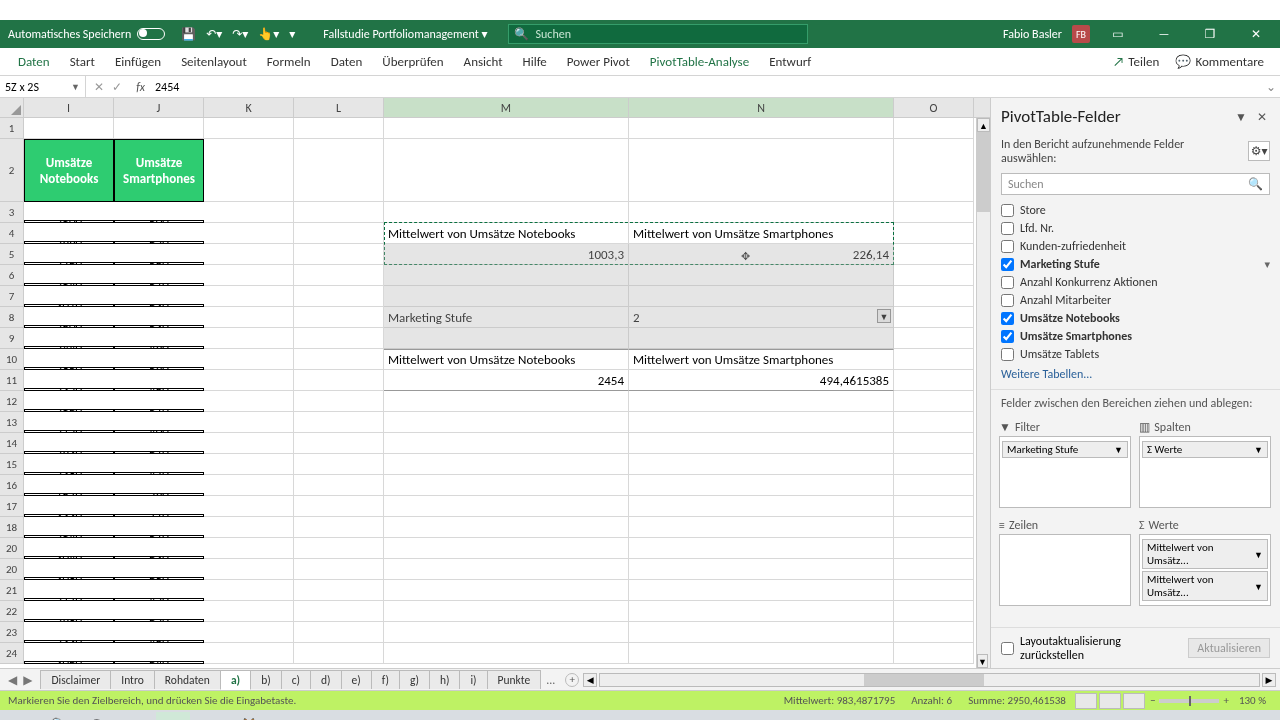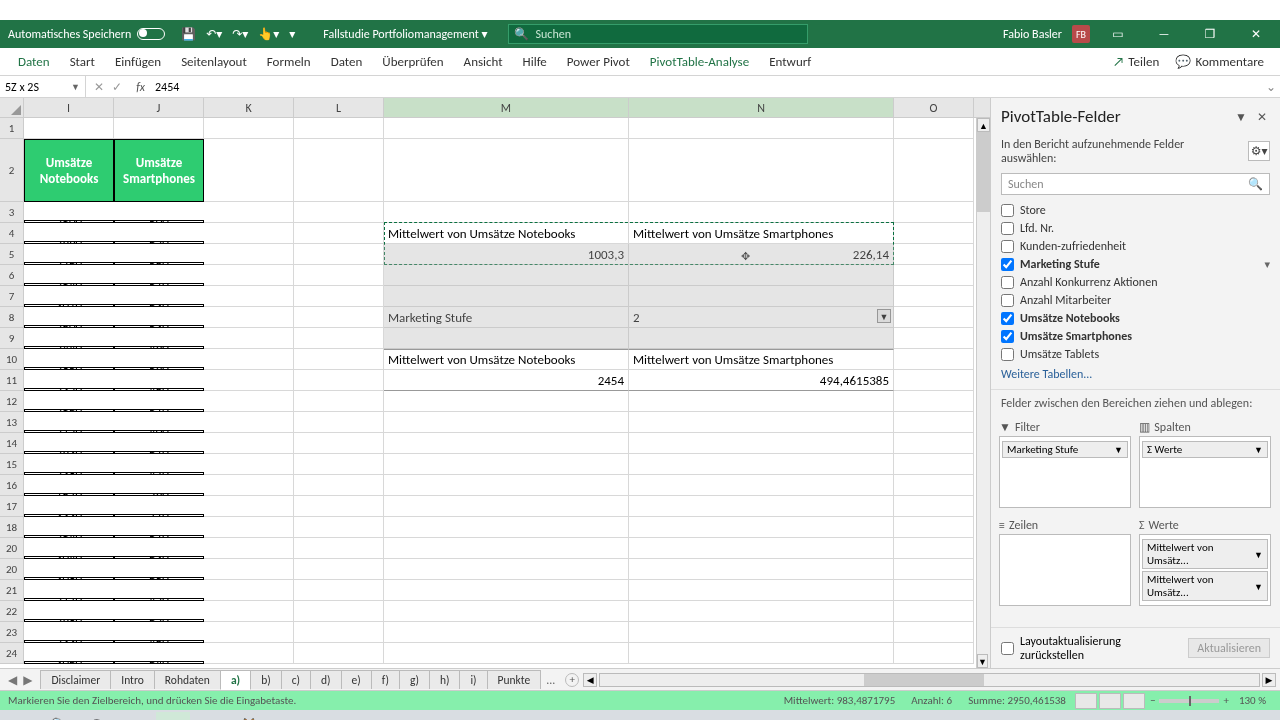--- a/index.html
+++ b/index.html
@@ -92,21 +92,21 @@
 .stab { padding:2px 10px; border:1px solid #bbb; border-bottom:none; background:#eaeaea; margin-right:-1px; color:#333; cursor:pointer; font-size:11.5px;}
 .stab.active { background:#fff; border-bottom:1px solid #fff; color:#217346; font-weight:600;}
 .sheet-bar .more { padding:0 6px; color:#666;}
 .sheet-bar .add { padding:0 6px; color:#555; border:1px solid #bbb; border-radius:50%; width:14px;height:14px; display:flex;align-items:center;justify-content:center; font-size:11px; margin-left:4px;}
 .sheet-bar .hscroll { flex:1; display:flex; align-items:center; padding:0 4px; gap:2px;}
 .sheet-bar .sbtn { width:14px; height:14px; border:1px solid #bbb; background:#eee; font-size:9px; display:flex;align-items:center;justify-content:center;}
 .sheet-bar .track { flex:1; height:14px; border:1px solid #bbb; background:#eee; position:relative;}
 .sheet-bar .thumb { position:absolute; left:40%; width:120px; top:0; bottom:0; background:#ccc;}
 
 
-.status-bar { height:20px; background:#86efac; border-top:1px solid #ccc; display:flex; align-items:center; font-size:11px; color:#555; padding:0 8px;}
+.status-bar { height:20px; background:#bef264; border-top:1px solid #ccc; display:flex; align-items:center; font-size:11px; color:#555; padding:0 8px;}
 .status-bar .msg { flex:0 0 auto;}
 .status-bar .spacer { flex:1;}
 .status-bar .agg { padding:0 8px;}
 .status-bar .viewbtn { width:22px; height:16px; border:1px solid #bbb; margin:0 1px; background:#e8e8e8;}
 .status-bar .zoom { padding:0 6px;}
 
 
 .taskbar { height:30px; background:#d9dde2; display:flex; align-items:center; padding:0 4px; gap:4px;}
 .taskbar .tb { width:34px; height:26px; display:flex; align-items:center; justify-content:center; font-size:14px;}
 .taskbar .tb.win { color:#0078d7;}

